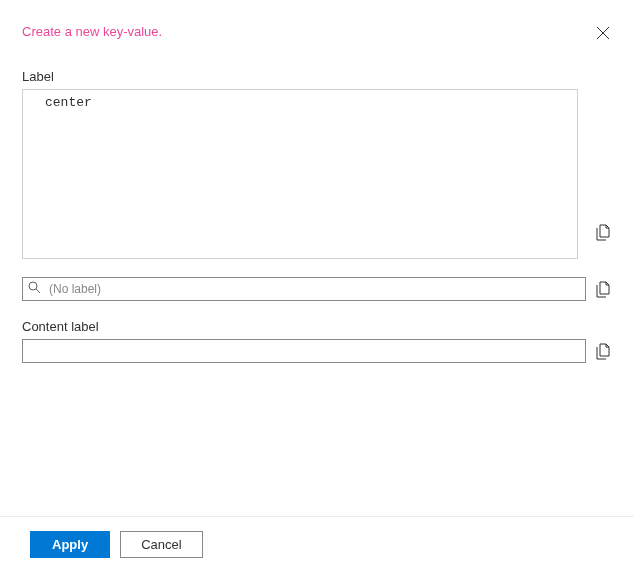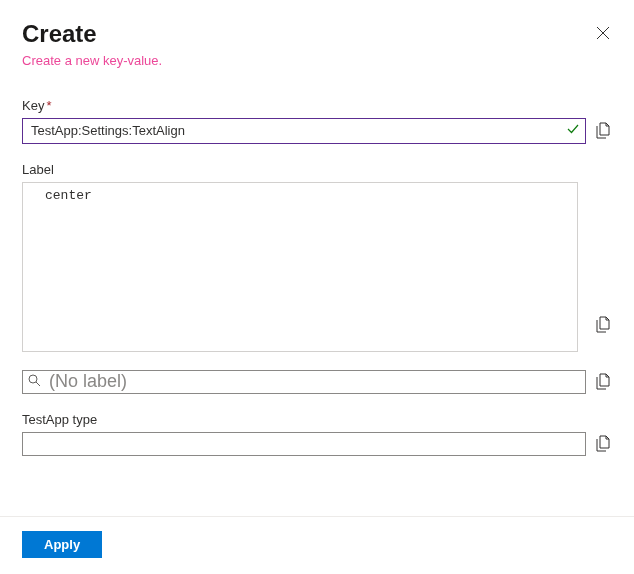--- a/index.html
+++ b/index.html
@@ -106,21 +106,21 @@
     }
     .label-input-wrap {
       flex: 1;
       position: relative;
     }
     .label-input {
       width: 100%;
       height: 24px;
       border: 1px solid #8a8886;
       padding: 0 8px 0 26px;
-      font-size: 18px;
+      font-size: 12px;
       font-family: inherit;
       outline: none;
       color: #323130;
     }
     .label-input::placeholder {
       color: #8a8886;
     }
     .search-icon {
       position: absolute;
       left: 6px;
@@ -146,21 +146,21 @@
       justify-content: center;
       cursor: pointer;
       color: #323130;
       flex-shrink: 0;
     }
     .footer {
       position: absolute;
       bottom: 0;
       left: 0;
       right: 0;
-      padding: 14px 22px 16px 22px;
+      padding: 14px 22px 16px 30px;
       border-top: 1px solid #edebe9;
       display: flex;
       gap: 10px;
     }
     .btn-primary {
       background: #0078d4;
       color: #fff;
       border: none;
       padding: 6px 22px;
       font-size: 13px;
@@ -179,50 +179,29 @@
       cursor: pointer;
       min-width: 80px;
     }
   </style>
 </head>
 <body>
 
 <div class="panel">
   <div class="header-row">
     <div>
-      <h1 class="title">Create</h1>
       <p class="subtitle">Create a new key-value.</p>
     </div>
     <div class="close-btn">
       <svg width="14" height="14" viewBox="0 0 14 14">
           <path d="M1 1 L13 13 M13 1 L1 13" stroke="currentColor" stroke-width="1" fill="none"></path>
         </svg>
     </div>
   </div>
 
-  <div class="field-group">
-    <label class="field-label">
-      <span>Key</span><span class="required-star">*</span>
-    </label>
-    <div class="input-row">
-      <div class="key-input-wrap">
-        <input type="text" value="TestApp:Settings:TextAlign" style="">
-        <span class="check-icon">
-          <svg width="14" height="14" viewBox="0 0 14 14">
-              <path d="M2 7 L5.5 10.5 L12 3" stroke="currentColor" stroke-width="1.2" fill="none"></path>
-            </svg>
-        </span>
-      </div>
-      <div class="copy-btn">
-        <svg width="15" height="17" viewBox="0 0 15 17">
-            <path d="M4 1 H10 L13 4 V13 H4 Z M10 1 V4 H13 M1 4 V16 H10" stroke="currentColor" stroke-width="1" fill="none"></path>
-          </svg>
-      </div>
-    </div>
-  </div>
 
   <div class="field-group">
     <label class="field-label">Label</label>
     <div class="value-row">
       <textarea class="value-textarea" style="">center</textarea>
       <div class="copy-btn">
         <svg width="15" height="17" viewBox="0 0 15 17">
             <path d="M4 1 H10 L13 4 V13 H4 Z M10 1 V4 H13 M1 4 V16 H10" stroke="currentColor" stroke-width="1" fill="none"></path>
           </svg>
       </div>
@@ -242,27 +221,28 @@
       </div>
       <div class="copy-btn">
         <svg width="15" height="17" viewBox="0 0 15 17">
             <path d="M4 1 H10 L13 4 V13 H4 Z M10 1 V4 H13 M1 4 V16 H10" stroke="currentColor" stroke-width="1" fill="none"></path>
           </svg>
       </div>
     </div>
   </div>
 
   <div class="field-group">
-    <label class="field-label">TestApp type</label>
+    <label class="field-label">Content label</label>
     <div class="input-row">
       <input type="text" class="ct-input" value="" style="">
       <div class="copy-btn">
         <svg width="15" height="17" viewBox="0 0 15 17">
             <path d="M4 1 H10 L13 4 V13 H4 Z M10 1 V4 H13 M1 4 V16 H10" stroke="currentColor" stroke-width="1" fill="none"></path>
           </svg>
       </div>
     </div>
   </div>
 </div>
 
 <div class="footer">
   <button class="btn-primary">Apply</button>
+  <button class="btn-secondary">Cancel</button>
 </div>
 
 </body></html>

